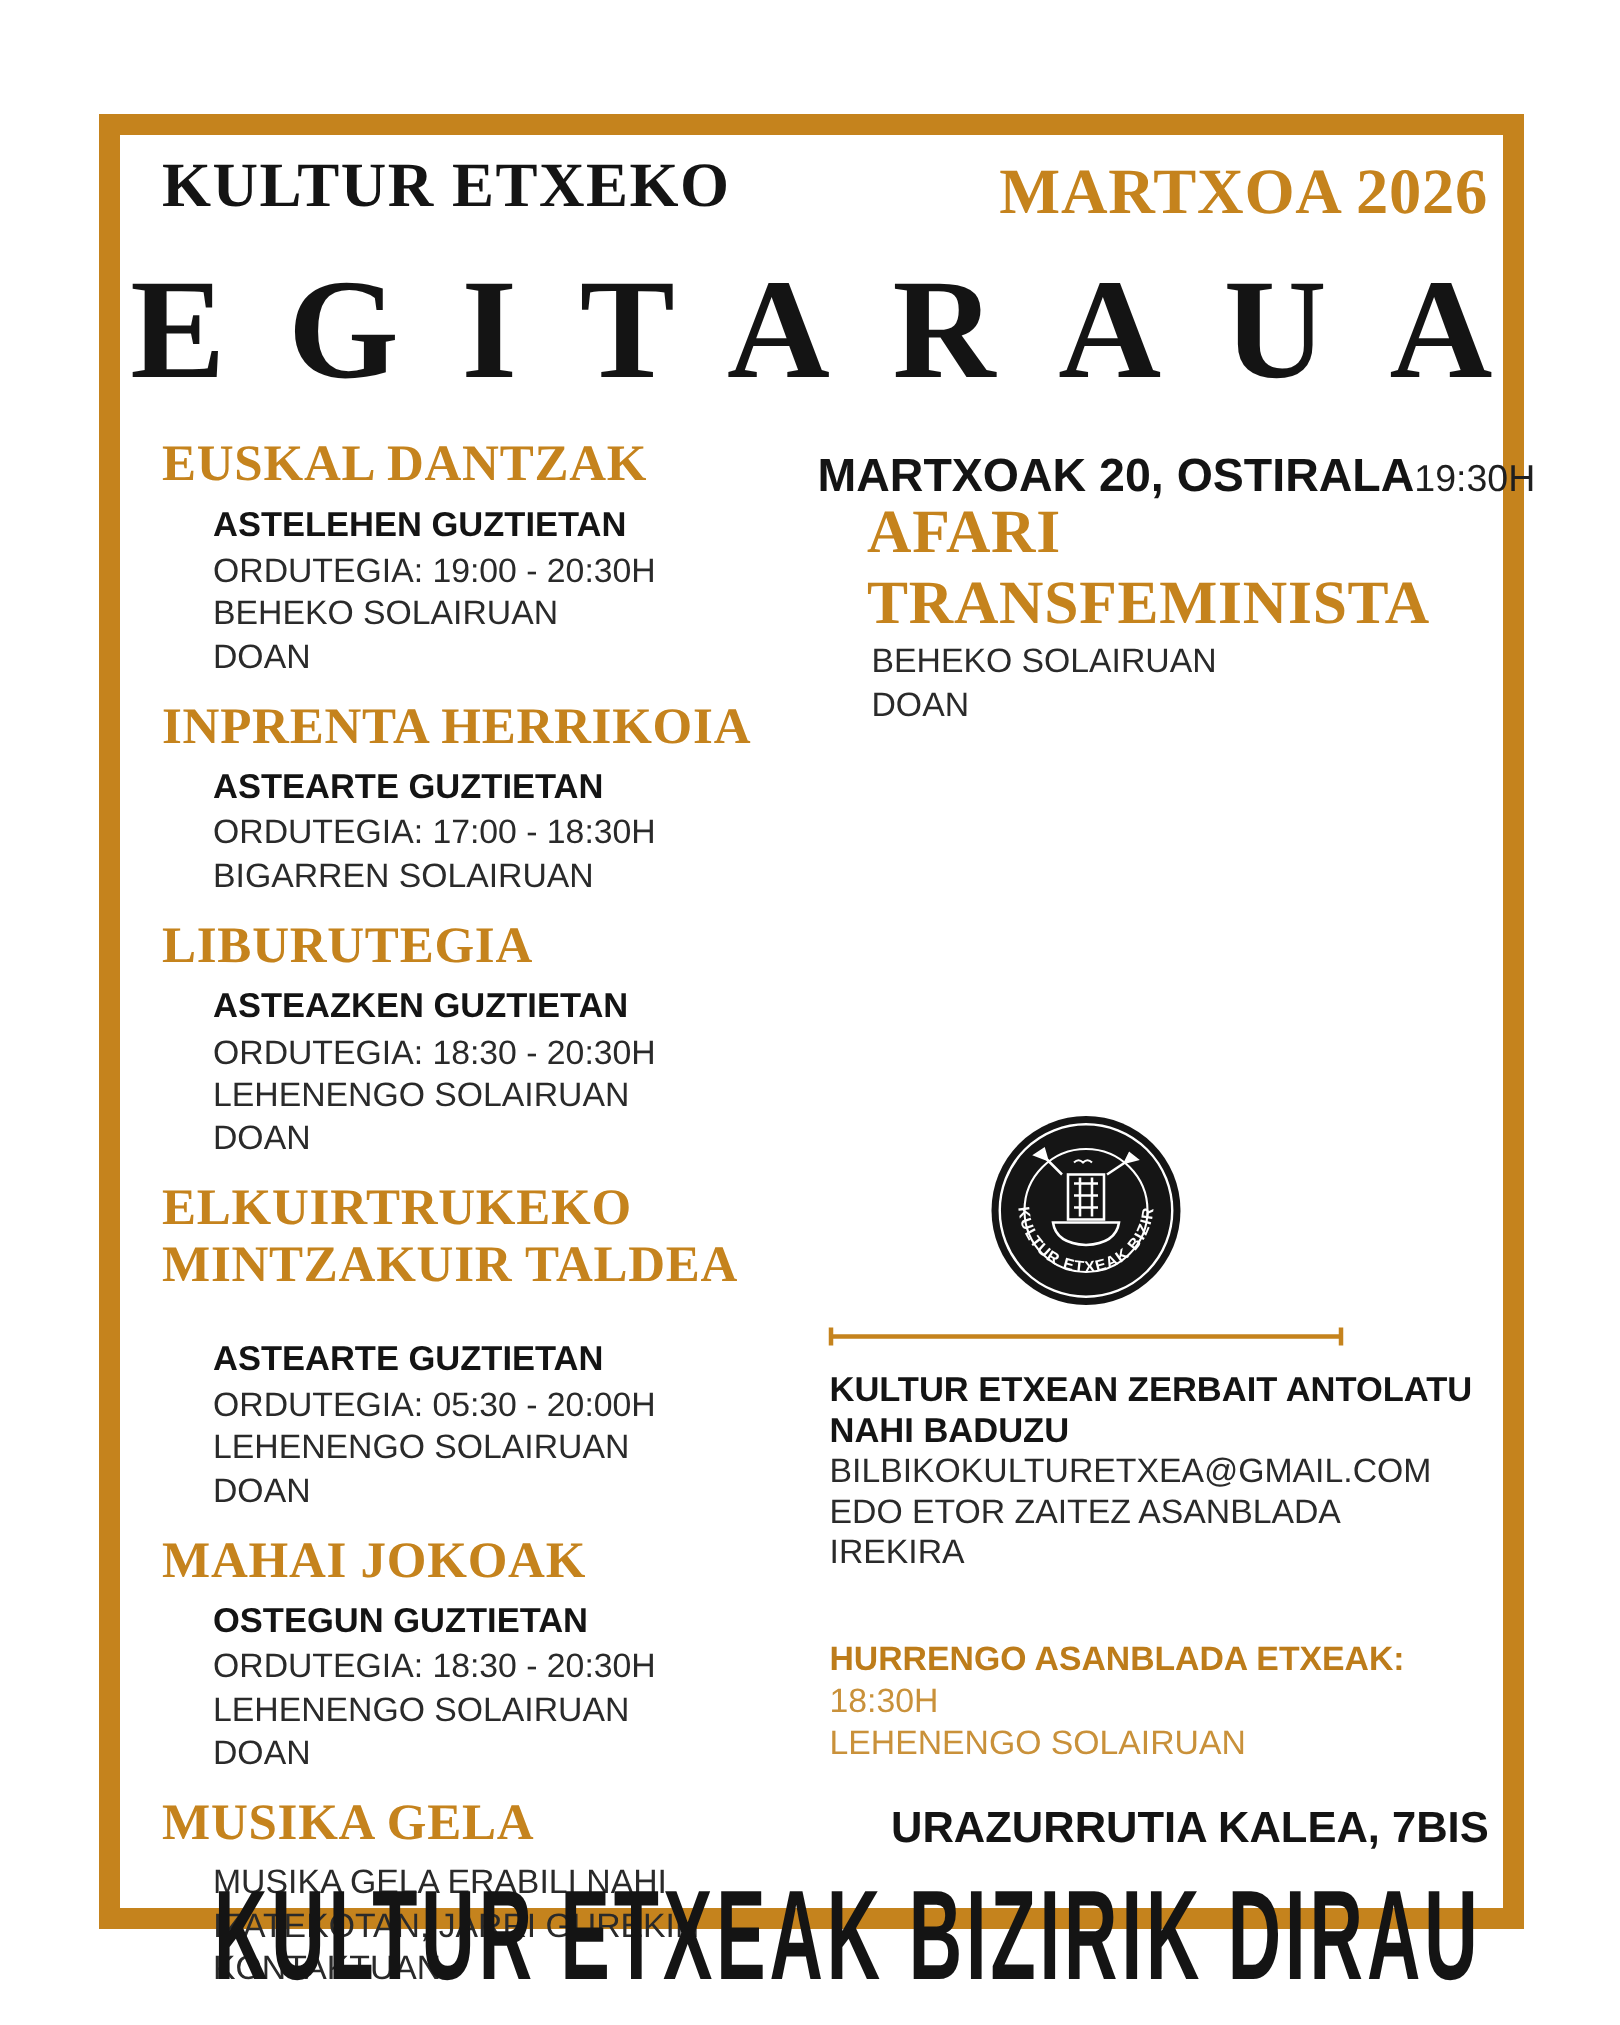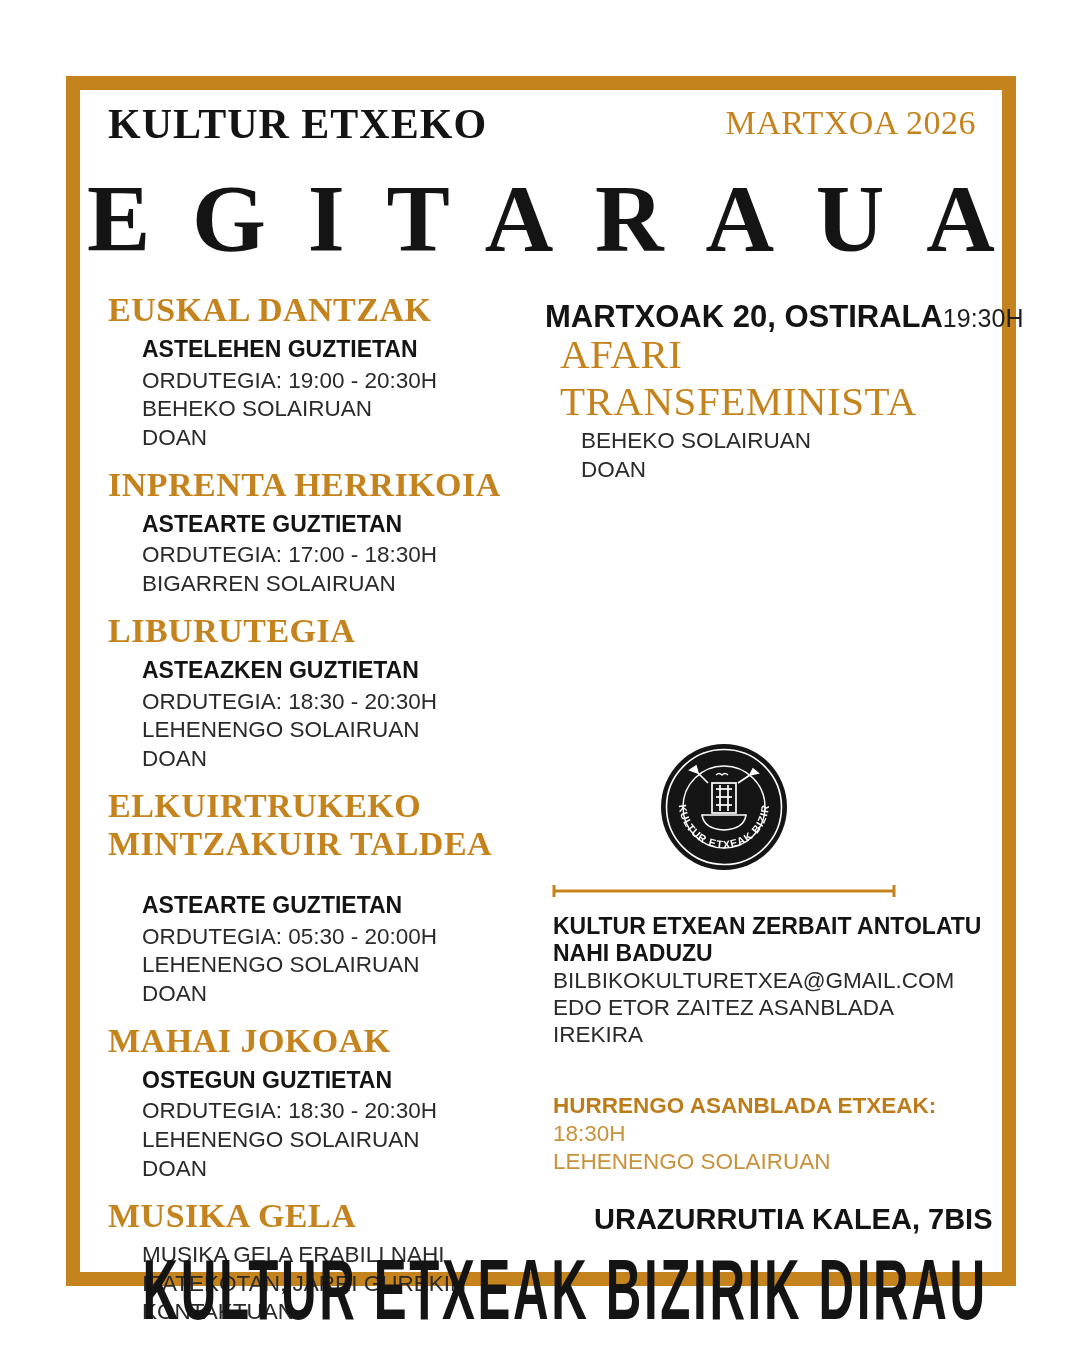--- a/index.html
+++ b/index.html
@@ -25,23 +25,23 @@
     z-index:1;
   }
   
   .eyebrow{
     position:absolute;left:108px;top:100px;
     font-family:"Liberation Serif", serif;
     font-weight:700;font-size:42px;letter-spacing:1px;
     color:var(--ink);z-index:2;white-space:nowrap;
   }
   .date-badge{
-    position:absolute;right:104px;top:104px;
-    font-family:"Liberation Serif", serif;
-    font-weight:400;font-size:34px;letter-spacing:0.5px;
+    position:absolute;right:88px;top:104px;
+    font-family:"Liberation Serif", serif;
+    font-weight:700;font-size:43px;letter-spacing:0.5px;
     color:var(--orange);z-index:2;white-space:nowrap;
   }
   .poster-title{
     position:absolute;left:66px;top:172px;width:902px;
     text-align:center;
     font-family:"Liberation Serif", serif;
     font-weight:700;font-size:95px;line-height:1;
     letter-spacing:0.44em;padding-left:0.22em;box-sizing:border-box;
     color:var(--ink);z-index:2;white-space:nowrap;
   }
@@ -61,23 +61,23 @@
   .line{white-space:nowrap;}
   .line.bold{font-weight:700;color:var(--ink);font-size:23px;margin-bottom:2px;}
   
   .event-row{
     position:absolute;left:545px;top:299px;width:405px;
     display:flex;align-items:baseline;z-index:2;
   }
   .event-date{font-weight:700;font-size:31px;color:var(--ink);white-space:nowrap;}
   .event-time{margin-left:auto;font-size:25px;color:#1f1f1f;white-space:nowrap;}
   .event-title{
-    position:absolute;left:560px;top:331px;z-index:2;
-    font-family:"Liberation Serif", serif;
-    font-weight:400;font-size:41px;line-height:1.14;
+    position:absolute;left:578px;top:331px;z-index:2;
+    font-family:"Liberation Serif", serif;
+    font-weight:700;font-size:41px;line-height:1.14;
     color:var(--orange);letter-spacing:0.5px;
   }
   .event-lines{
     position:absolute;left:581px;top:426px;z-index:2;
     font-size:22.5px;line-height:1.3;
   }
   
   .logo{position:absolute;left:658px;top:741px;width:132px;height:132px;z-index:2;}
   
   .divider{position:absolute;left:551px;top:884px;width:346px;height:14px;z-index:2;}

